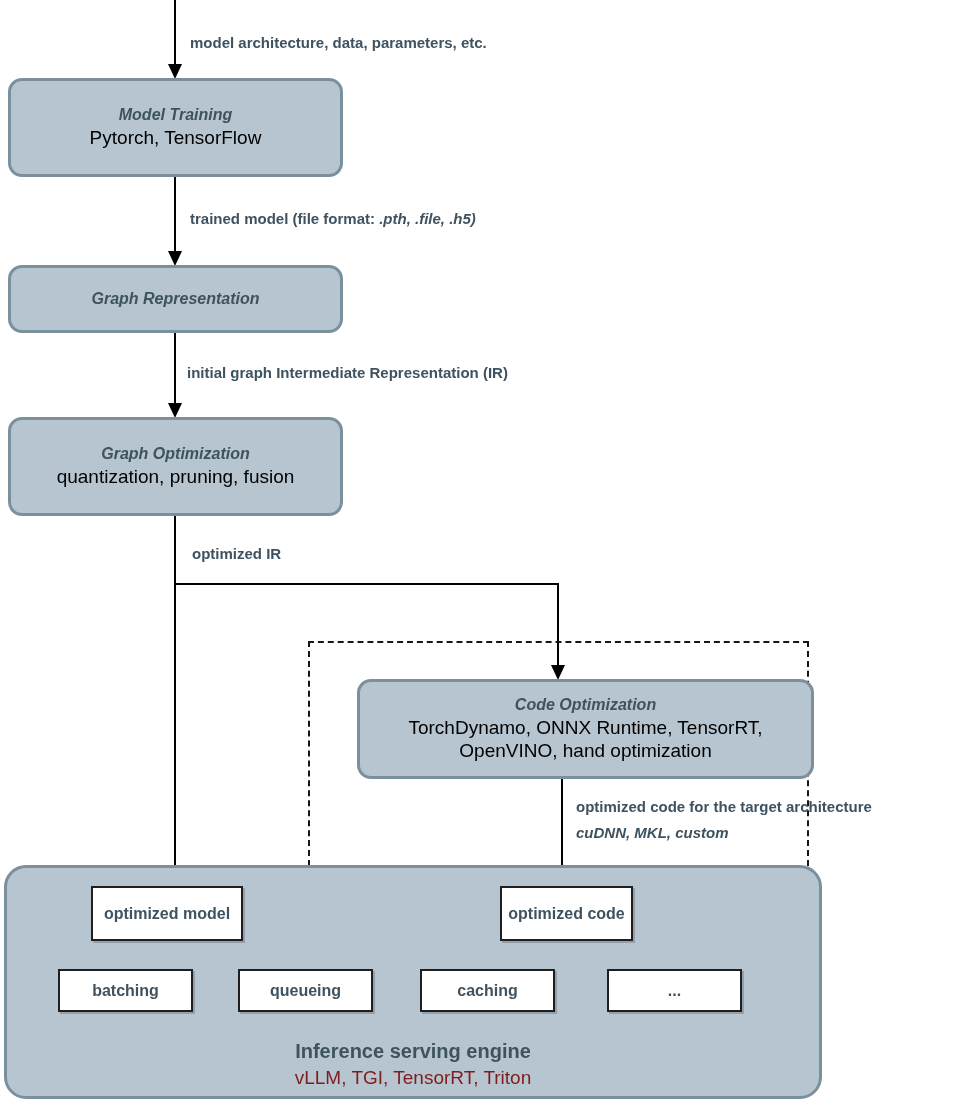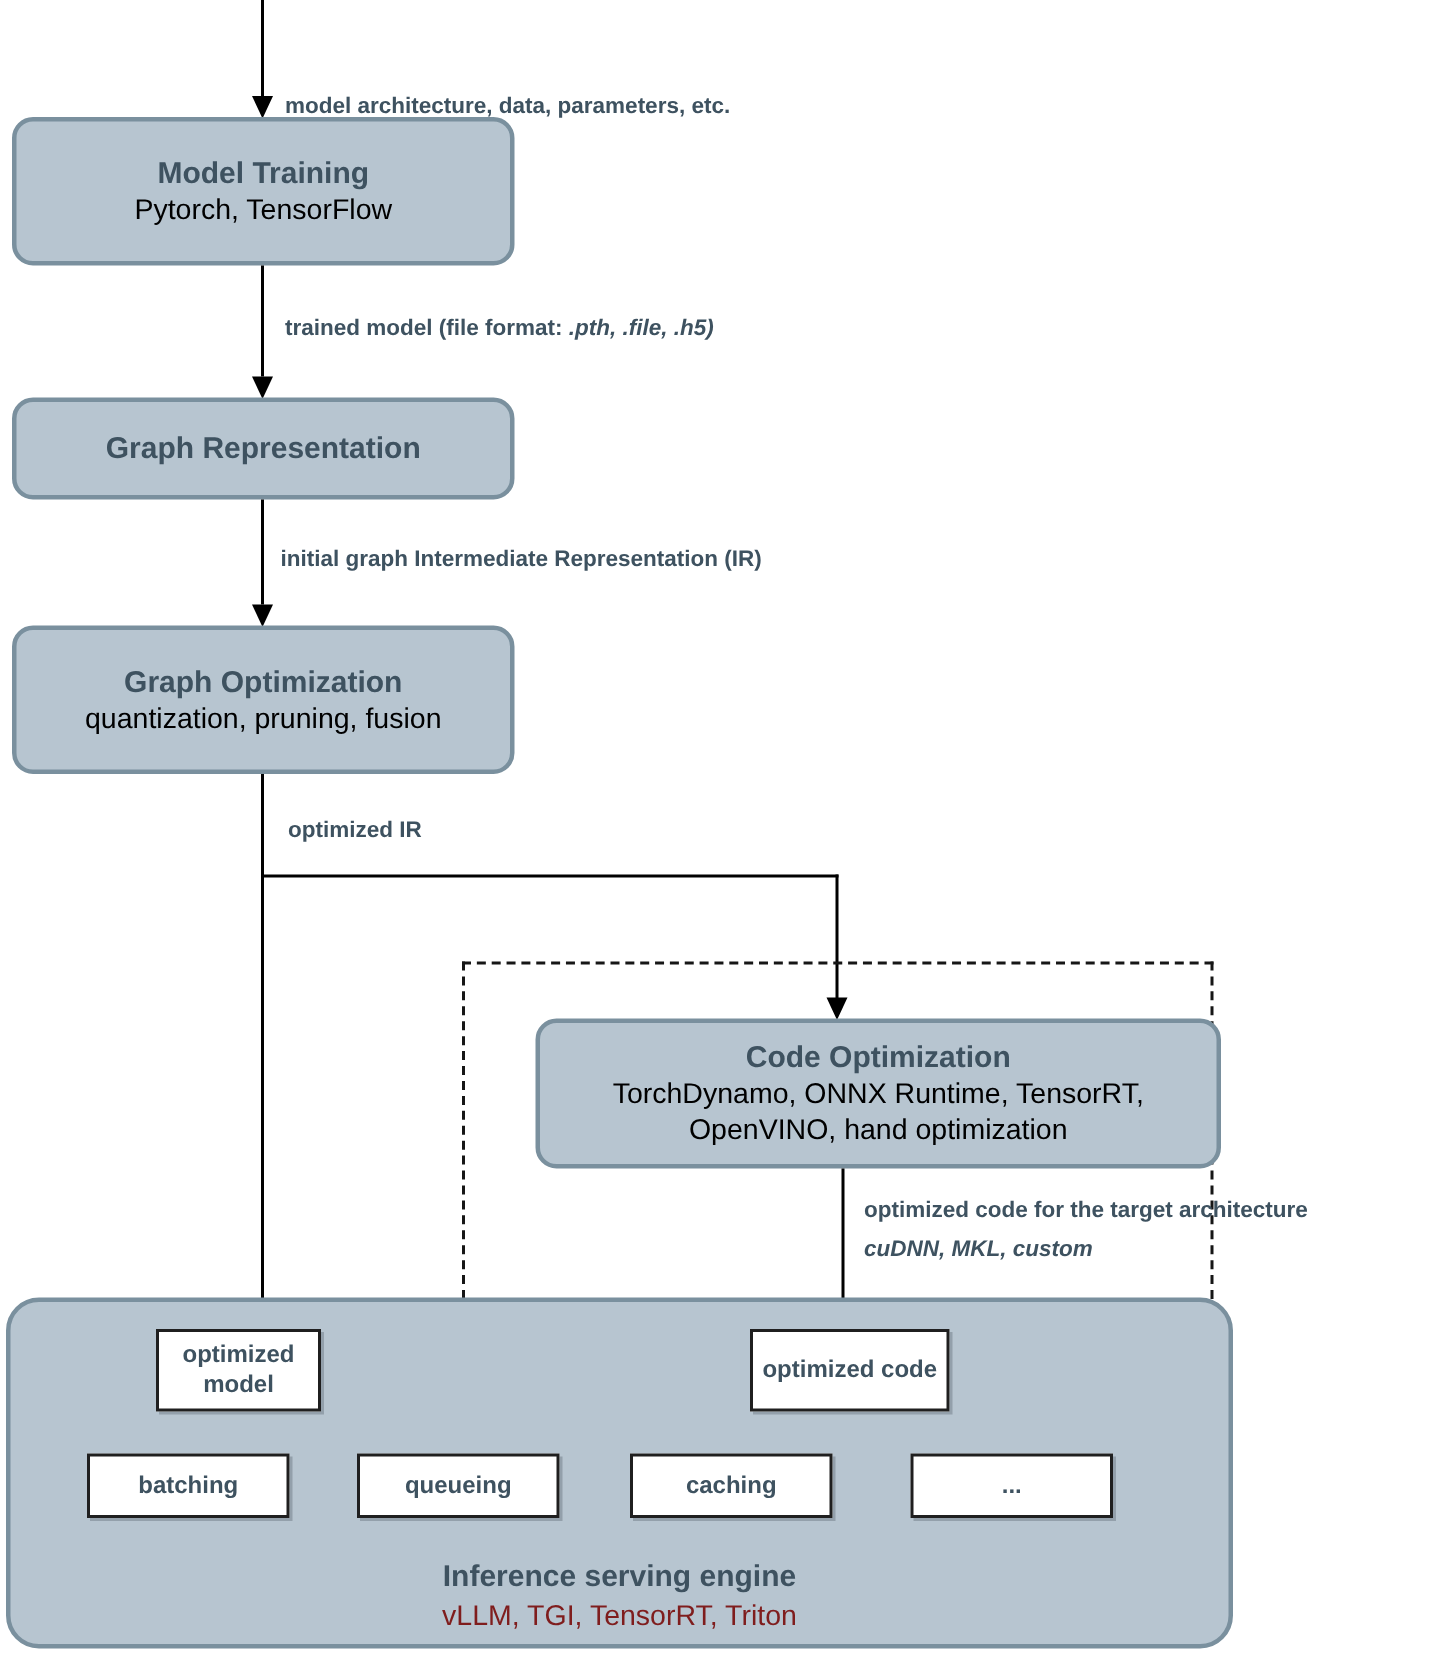--- a/index.html
+++ b/index.html
@@ -8,21 +8,21 @@
     position:relative; width:960px; height:1104px; background:#ffffff;
     overflow:hidden;
   }
   
   .node {
     position:absolute; box-sizing:border-box;
     background:#b7c5d0; border:3px solid #7a909e; border-radius:14px;
     display:flex; flex-direction:column; align-items:center; justify-content:center;
     text-align:center;
   }
-  .node .title { font-size:20px; font-weight:bold; color:#3e5260; line-height:1.3; }
+  .node .title { font-size:16px; font-weight:bold; color:#3e5260; line-height:1.3;font-style:italic; }
   .node .subtitle { font-size:19px; color:#000000; line-height:1.25; padding:0 8px; }
   
   .bignode {
     position:absolute; box-sizing:border-box;
     background:#b7c5d0; border:3px solid #7a909e; border-radius:22px;
   }
   .bignode .caption { position:absolute; left:0; right:0; text-align:center; }
   .bignode .caption .title { font-size:20px; font-weight:bold; color:#3e5260; }
   .bignode .caption .subtitle { font-size:19px; color:#7f1d1d; margin-top:4px; }
   
@@ -53,21 +53,21 @@
   }
   .elabel .it { font-style:italic; }
 </style>
 </head>
 <body>
 
 <div class="canvas">
 
   <div class="vline" style="left:174px; top:0; height:66px;"></div>
   <div class="arrowhead-down" style="left:168px; top:64px;"></div>
-  <div class="elabel" style="left:190px; top:30px;margin-top:28px;">model architecture, data, parameters, etc.</div>
+  <div class="elabel" style="left:190px; top:30px;">model architecture, data, parameters, etc.</div>
 
   <div class="node" style="left:8px; top:78px; width:335px; height:99px;">
     <div class="title">Model Training</div>
     <div class="subtitle">Pytorch, TensorFlow</div>
   </div>
 
   <div class="vline" style="left:174px; top:177px; height:74px;"></div>
   <div class="arrowhead-down" style="left:168px; top:251px;"></div>
   <div class="elabel" style="left:190px; top:206px;"><span>trained model (file format: </span><span class="it">.pth, .file, .h5)</span></div>
 
@@ -106,20 +106,20 @@
     <div class="it">cuDNN, MKL, custom</div>
   </div>
 
   <div class="bignode" style="left:4px; top:865px; width:818px; height:234px;">
     <div class="caption" style="top:172px;">
       <div class="title">Inference serving engine</div>
       <div class="subtitle">vLLM, TGI, TensorRT, Triton</div>
     </div>
   </div>
 
-  <div class="wbox" style="left:104px; top:886px; width:110px; height:55px;">optimized model</div>
+  <div class="wbox" style="left:91px; top:886px; width:152px; height:55px;">optimized model</div>
   <div class="wbox" style="left:500px; top:886px; width:133px; height:55px;">optimized code</div>
   <div class="wbox" style="left:58px;  top:969px; width:135px; height:43px;">batching</div>
   <div class="wbox" style="left:238px; top:969px; width:135px; height:43px;">queueing</div>
   <div class="wbox" style="left:420px; top:969px; width:135px; height:43px;">caching</div>
   <div class="wbox" style="left:607px; top:969px; width:135px; height:43px;">...</div>
 
 </div>
 
 </body></html>

